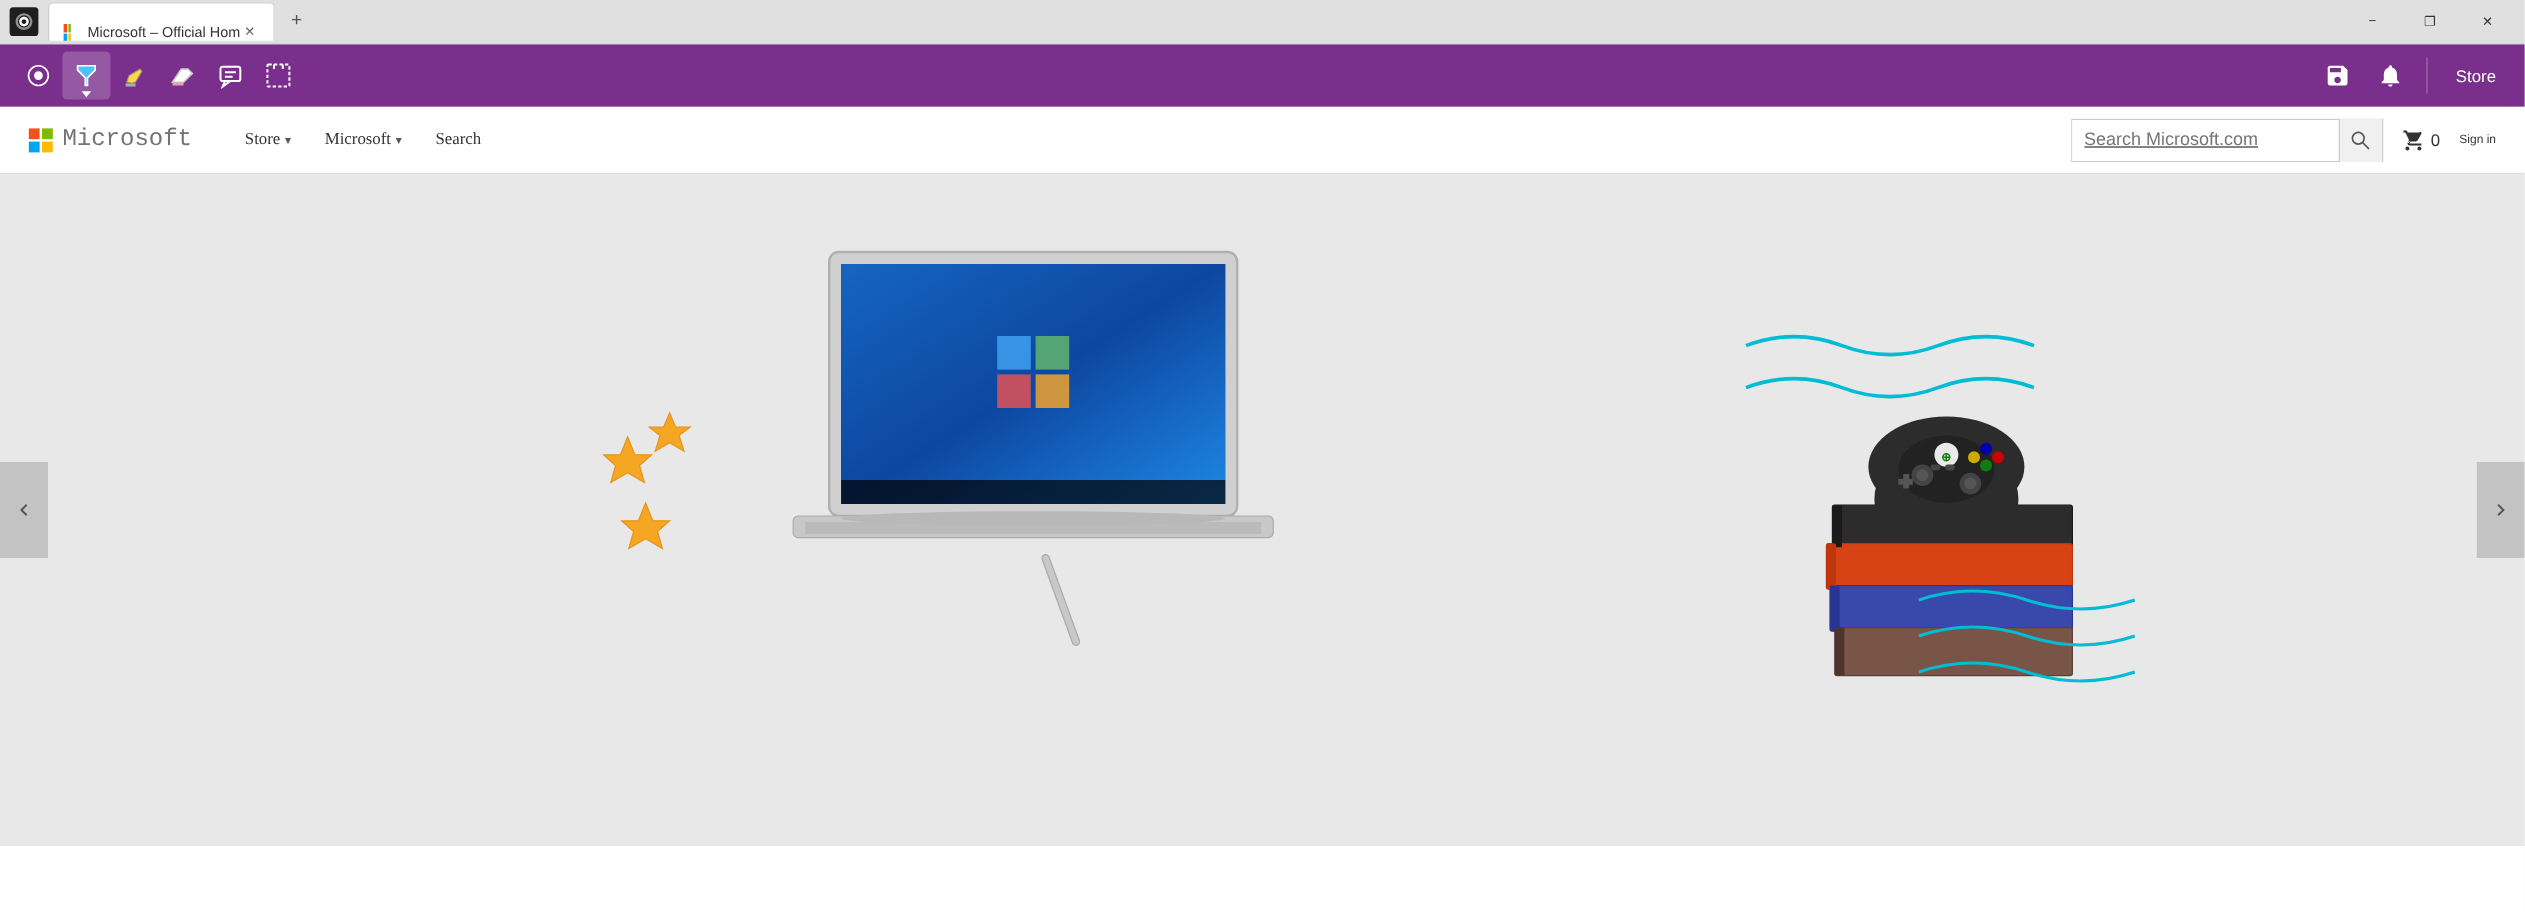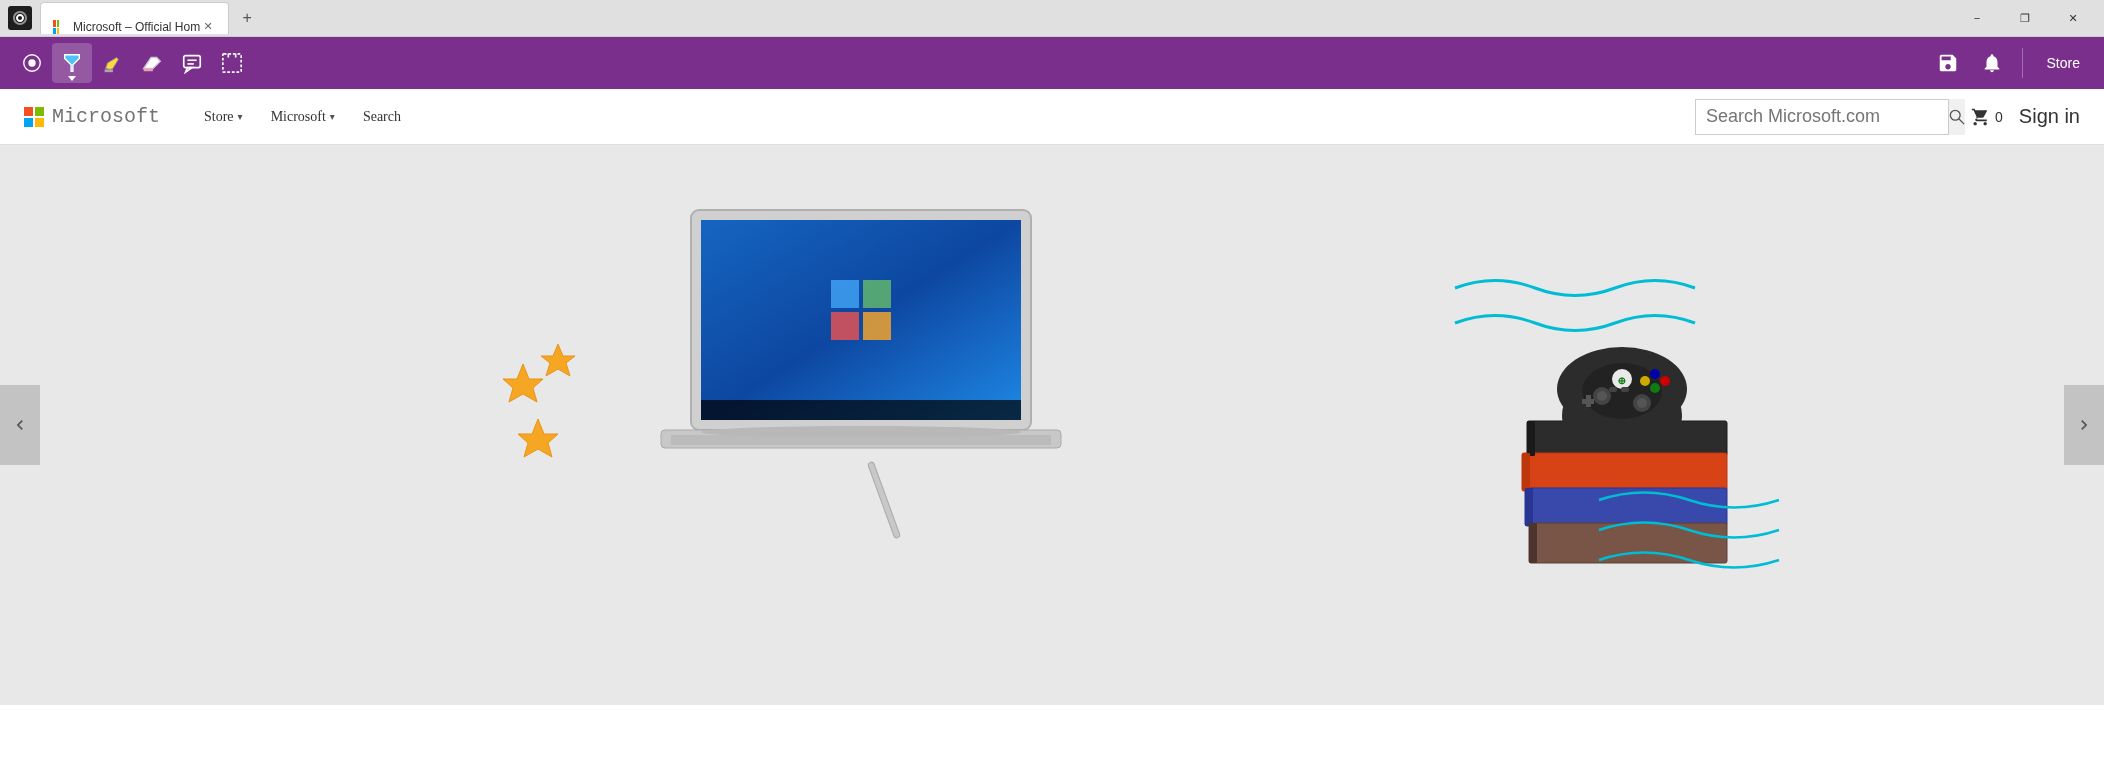--- a/index.html
+++ b/index.html
@@ -167,41 +167,42 @@
       display: flex;
       align-items: center;
       border: 1px solid #ccc;
       height: 36px;
       width: 260px;
     }
     .search-input {
       border: none;
       outline: none;
       padding: 0 10px;
-      font-size: 18px;
+      font-size: 15px;
       color: #333;
       flex: 1;
       height: 100%;
+      text-decoration: underline;
     }
     .search-btn {
       width: 36px; height: 36px;
       background: #f0f0f0;
       border: none;
       border-left: 1px solid #ccc;
       cursor: pointer;
       display: flex; align-items: center; justify-content: center;
     }
     .cart-btn {
       display: flex; align-items: center; gap: 4px;
       font-size: 14px;
       color: #333;
       cursor: pointer;
     }
     .sign-in-btn {
-      font-size: 20px;
+      font-size: 10px;
       color: #333;
       cursor: pointer;
     }
 
     
     .hero {
       background: #e8e8e8;
       position: relative;
       height: 560px;
       overflow: hidden;

